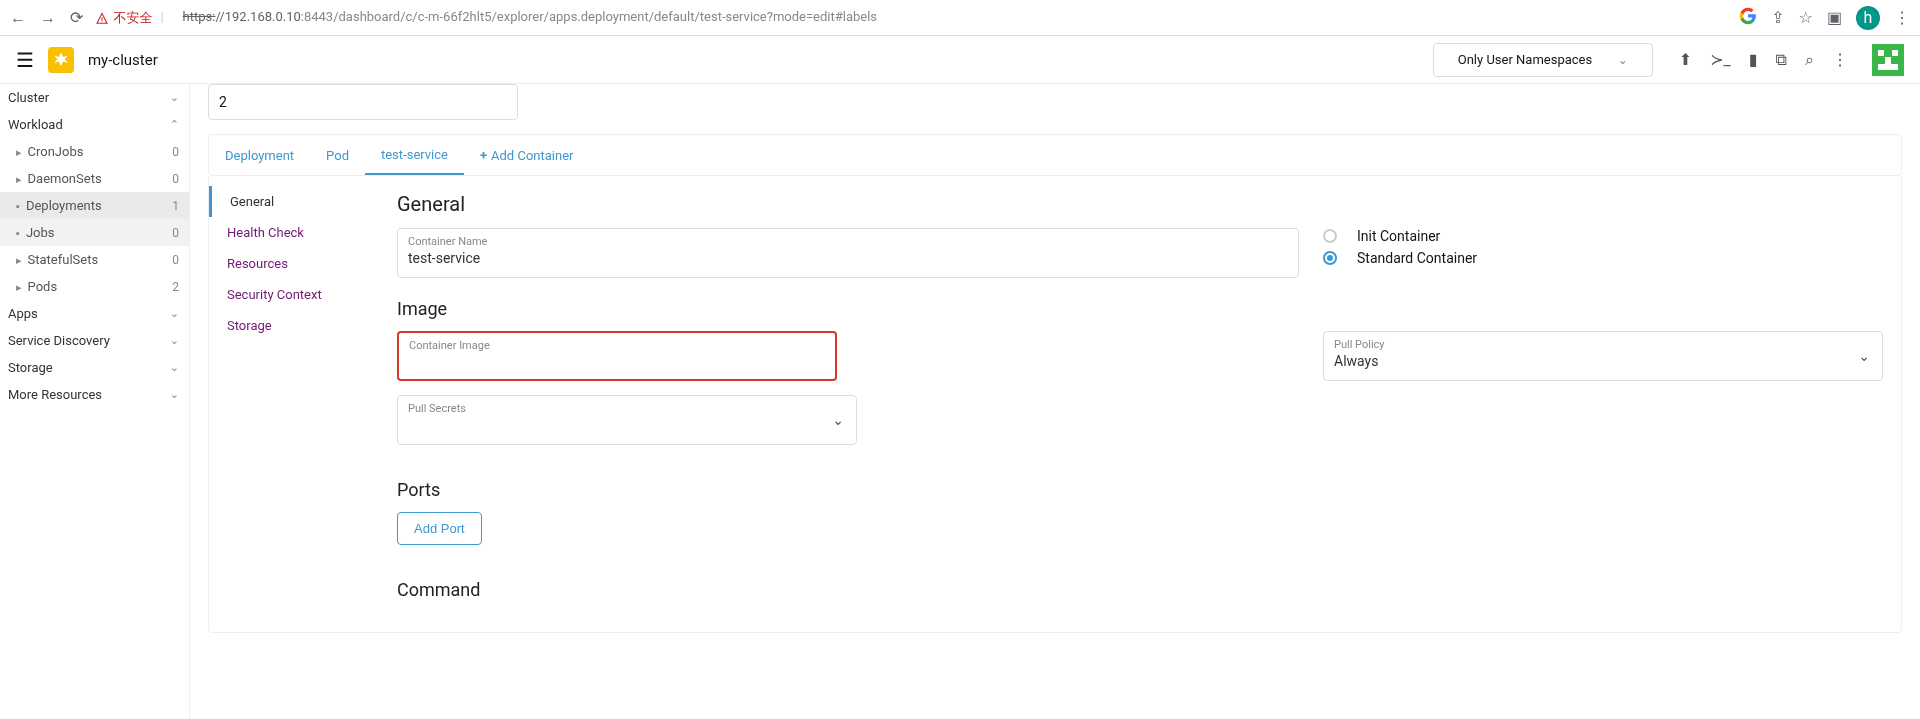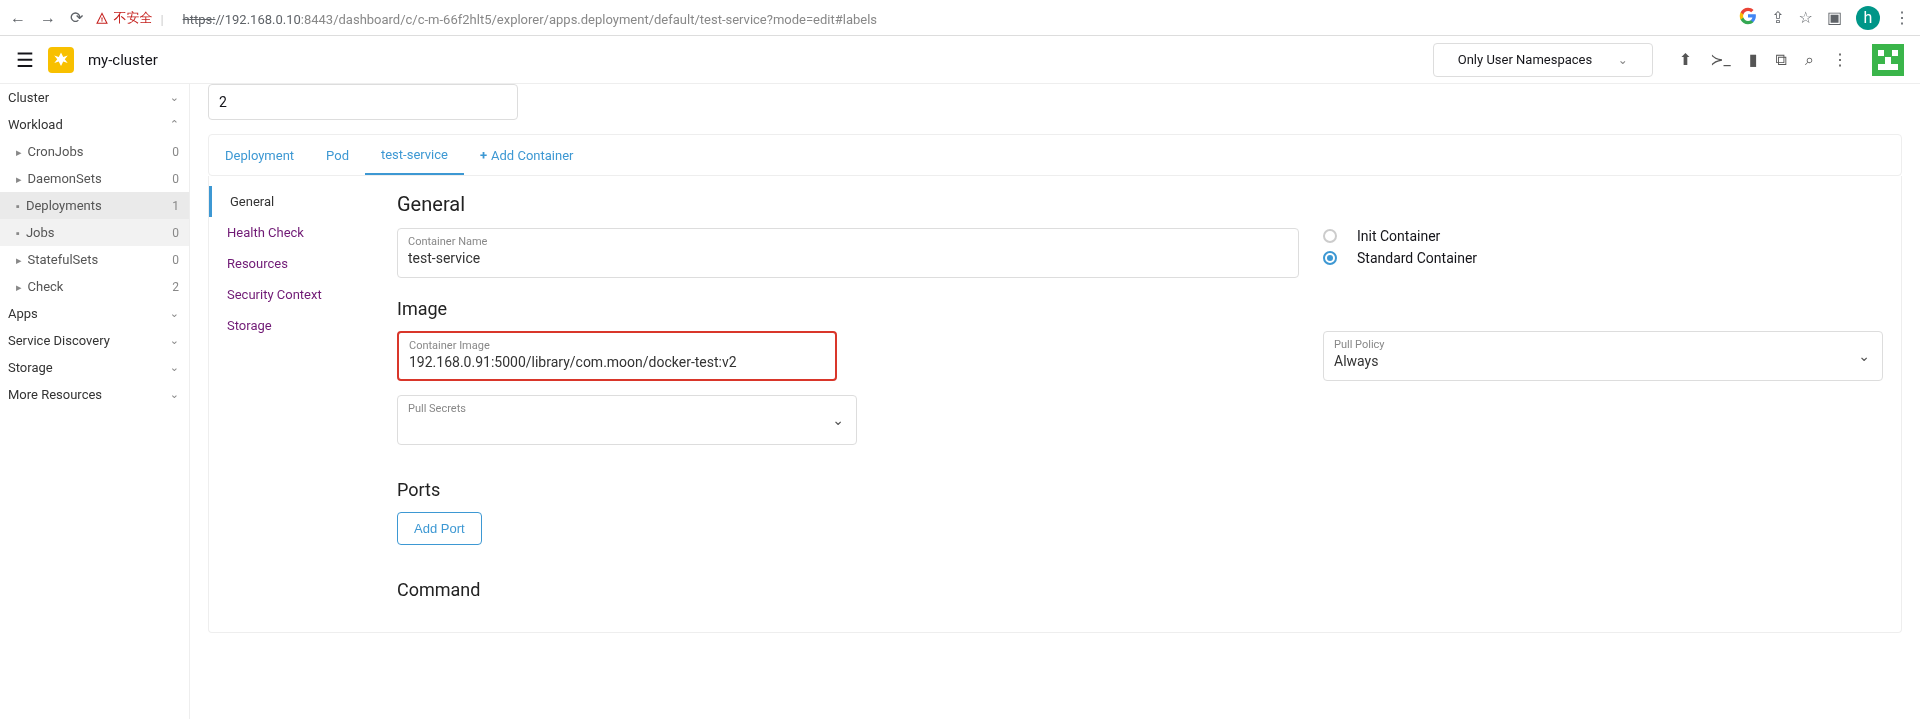--- a/index.html
+++ b/index.html
@@ -2,21 +2,21 @@
 <html><head>
 <meta charset="utf-8">
 <style>
 * { box-sizing: border-box; margin: 0; padding: 0; }
 body { font-family: -apple-system, BlinkMacSystemFont, "Segoe UI", Roboto, Arial, sans-serif; font-size: 13px; color: #141419; background: #fff; }
 
 
 .browser-bar { height: 36px; display: flex; align-items: center; padding: 0 10px; border-bottom: 1px solid #ddd; gap: 12px; }
 .nav-btns { display: flex; gap: 14px; color: #5f6368; }
 .nav-btns span { cursor: pointer; font-size: 16px; line-height: 1; }
-.addr-wrap { display: flex; align-items: flex-end; gap: 8px; flex: 1; font-size: 13px; }
+.addr-wrap { display: flex; align-items: flex-start; gap: 8px; flex: 1; font-size: 13px; }
 .insecure { color: #c5221f; display: flex; align-items: center; gap: 4px; }
 .insecure svg { width: 14px; height: 14px; }
 .url-sep { color: #ccc; }
 .url { color: #5f6368; padding-left: 11px; }
 .url .strike { text-decoration: line-through; color: #5f6368; }
 .url .dim { color: #888; }
 .br-right { display: flex; gap: 14px; align-items: center; color: #5f6368; }
 .br-right span { cursor: pointer; font-size: 16px; }
 .avatar-g { width: 18px; height: 18px; }
 .avatar-h { width: 24px; height: 24px; border-radius: 50%; background: #009688; color: #fff; display: flex; align-items: center; justify-content: center; font-size: 12px; }
@@ -175,21 +175,21 @@
     </div>
     <div class="side-item lvl2 hover">
       <span><span class="ic">▪</span><span>Jobs</span></span>
       <span class="badge-s">0</span>
     </div>
     <div class="side-item lvl2">
       <span><span class="ic">▸</span><span>StatefulSets</span></span>
       <span class="badge-s">0</span>
     </div>
     <div class="side-item lvl2">
-      <span><span class="ic">▸</span><span>Check</span></span>
+      <span><span class="ic">▸</span><span>Pods</span></span>
       <span class="badge-s">2</span>
     </div>
 
     <div class="side-item">
       <span>Apps</span>
       <span class="chev">⌄</span>
     </div>
     <div class="side-item">
       <span>Service Discovery</span>
       <span class="chev">⌄</span>
@@ -251,21 +251,20 @@
             </div>
           </div>
         </div>
 
         <div class="section-h small">Image</div>
 
         <div class="flex-row">
           <div class="col-main">
             <div class="field-block highlight" style="width:440px">
               <div class="field-label">Container Image</div>
-              <div class="field-value">192.168.0.91:5000/library/com.moon/docker-test:v2</div>
             </div>
           </div>
           <div class="col-side">
             <div class="select-block">
               <div class="field-label">Pull Policy</div>
               <div class="field-value">Always</div>
               <span class="chev">⌄</span>
             </div>
           </div>
         </div>

